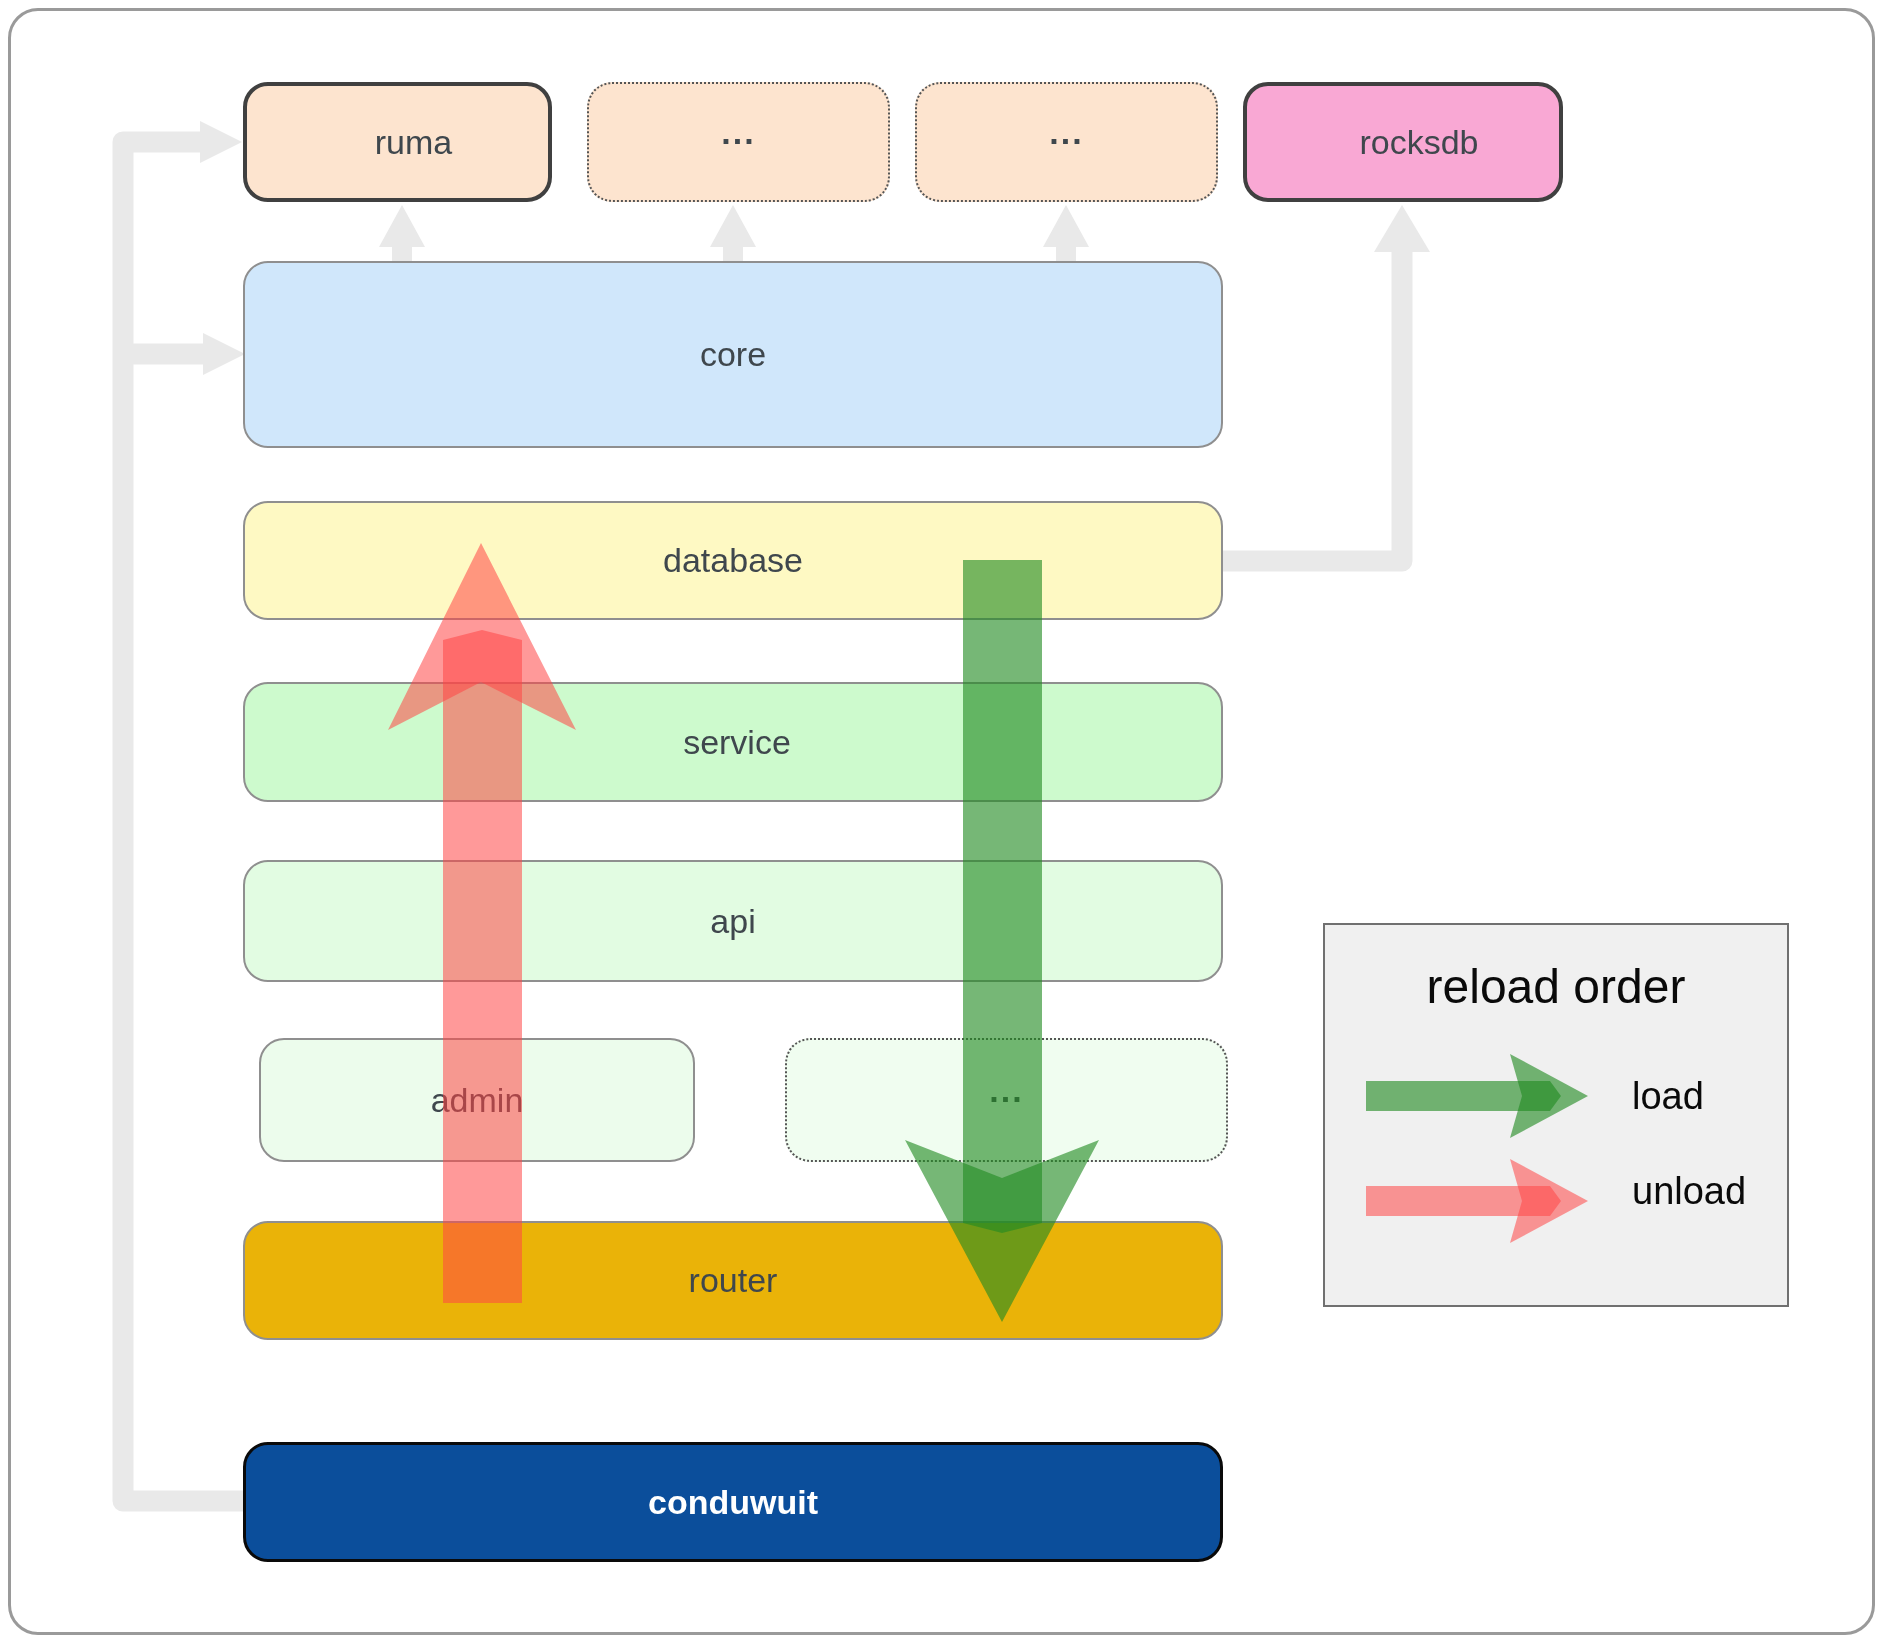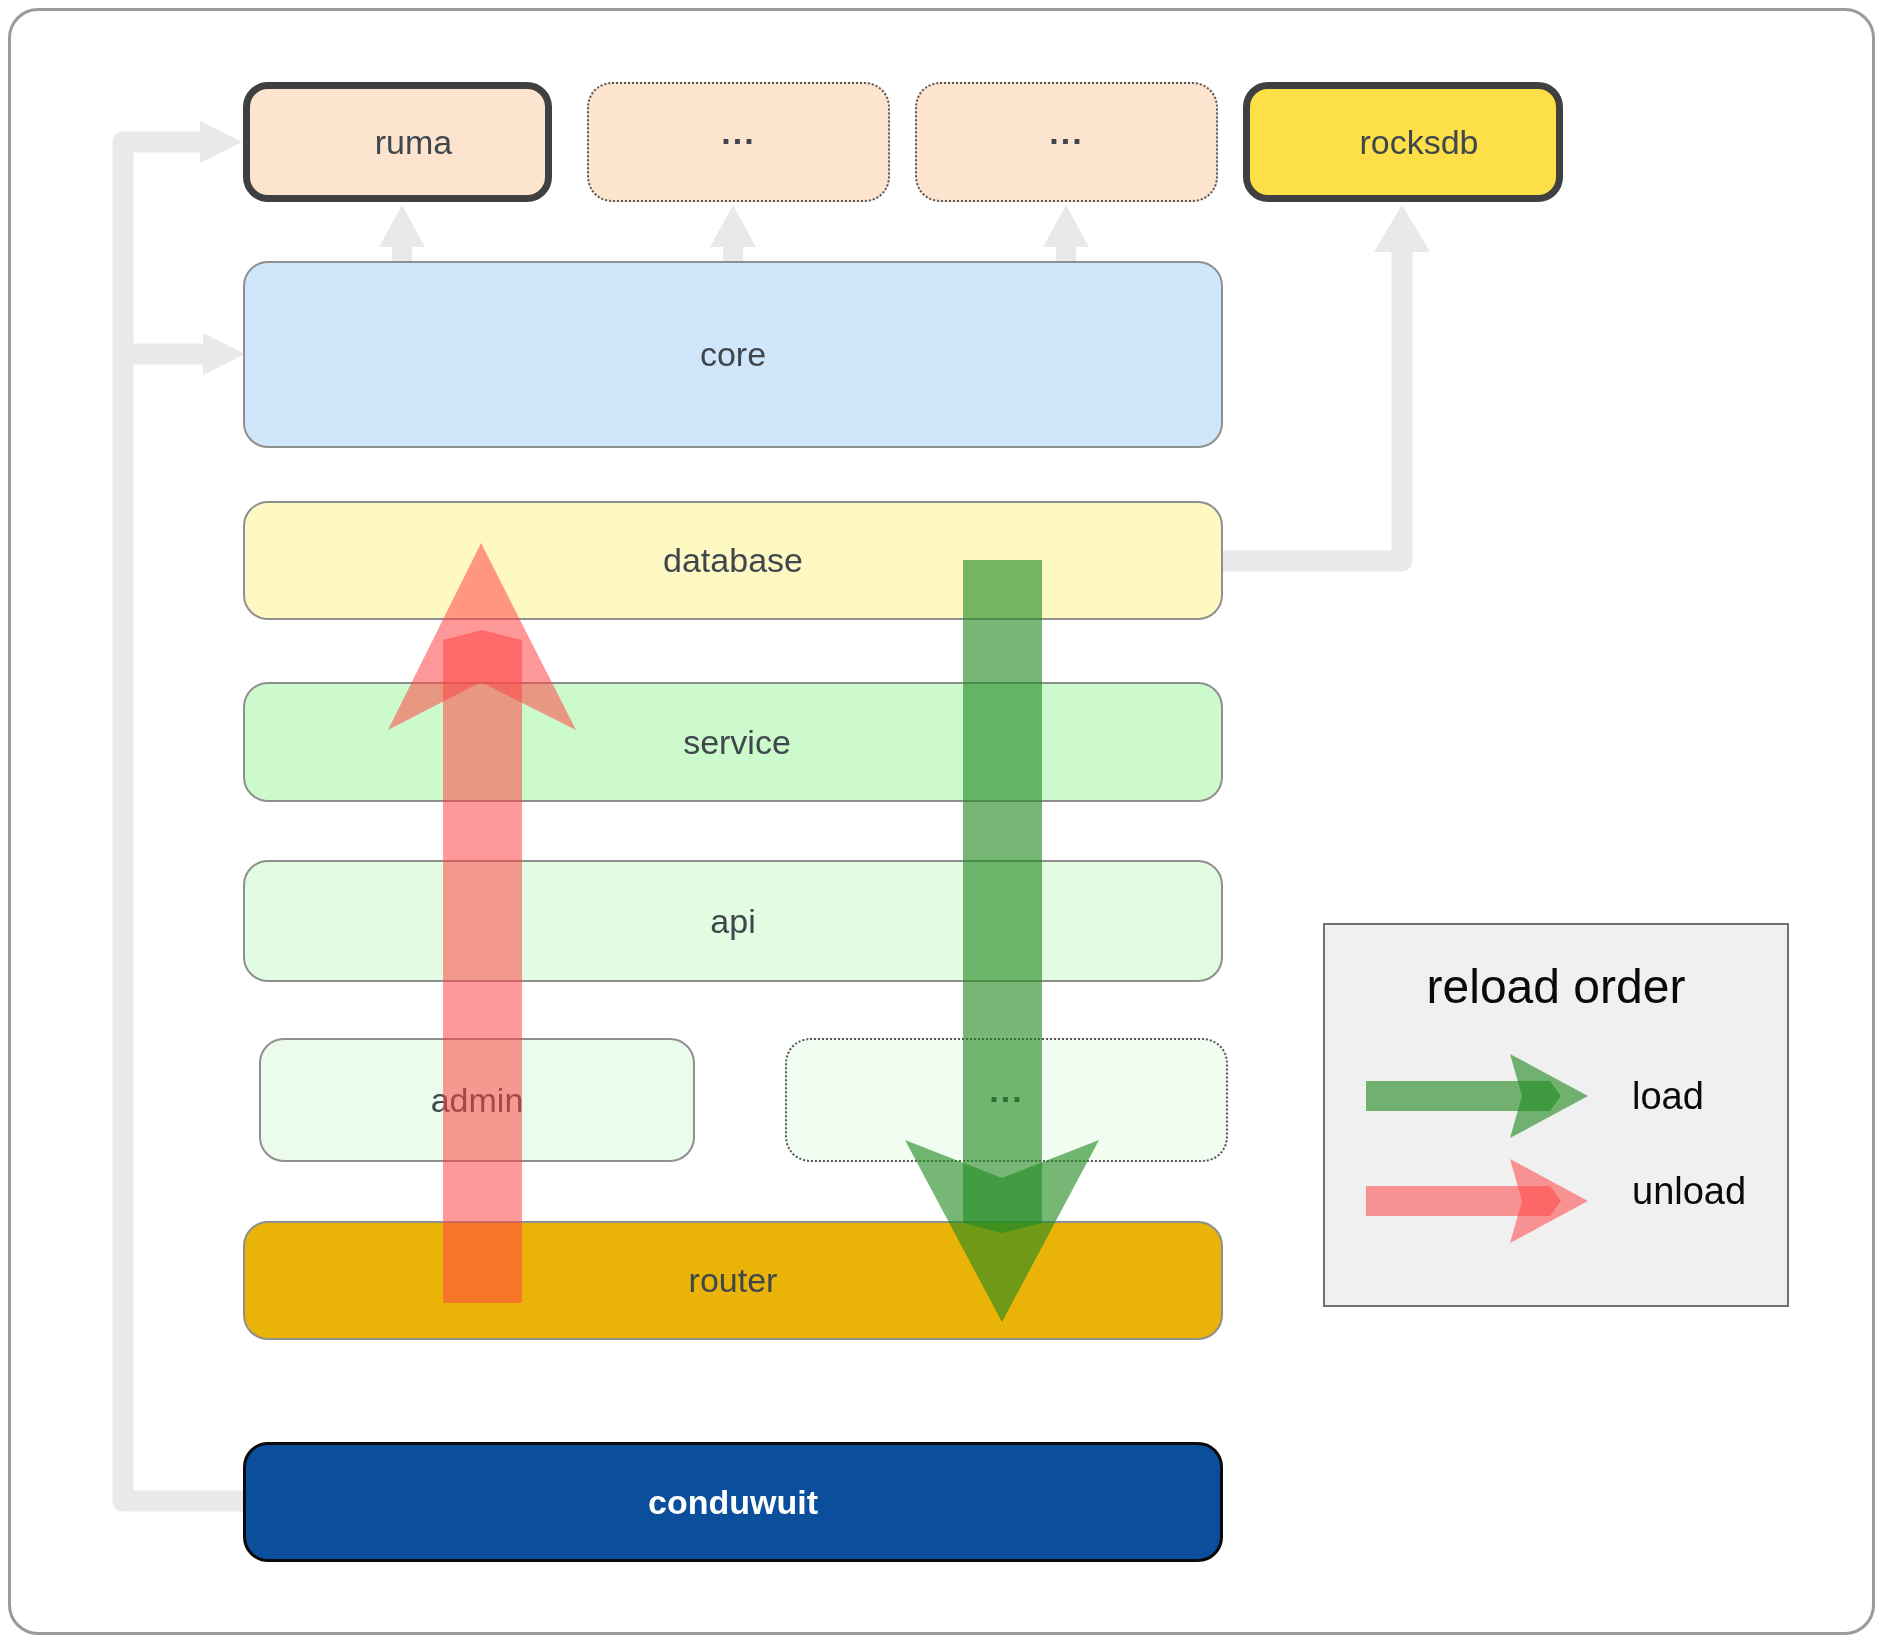--- a/index.html
+++ b/index.html
@@ -3,21 +3,21 @@
 <meta charset="utf-8">
 <style>
   html,body{margin:0;padding:0;background:#fff;}
   .stage{position:relative;width:1883px;height:1643px;background:#fff;overflow:hidden;
          font-family:"Liberation Sans","DejaVu Sans",sans-serif;}
   .outer-frame{position:absolute;left:8px;top:8px;width:1861px;height:1621px;
                border:3px solid #9a9a9a;border-radius:30px;background:#fff;}
   svg.layer{position:absolute;left:0;top:0;pointer-events:none;}
   .node{position:absolute;box-sizing:border-box;display:flex;align-items:center;justify-content:center;
         font-size:34px;color:#3f474d;border-radius:25px;z-index:2;}
-  .solid-dark{border:7px solid #404040;padding-left:32px;}
+  .solid-dark{border:4px solid #404040;padding-left:32px;}
   .solid-gray{border:2px solid #8f8f8f;}
   .dotted{border:2px dotted #555;}
   .dots-label{transform:translateY(-10px);letter-spacing:2px;font-weight:700;}
   
   .n-ruma{left:243px;top:82px;width:309px;height:120px;}
   .n-etop1{left:587px;top:82px;width:303px;height:120px;}
   .n-etop2{left:915px;top:82px;width:303px;height:120px;}
   .n-rocksdb{left:1243px;top:82px;width:320px;height:120px;}
   .n-core{left:243px;top:261px;width:980px;height:187px;}
   .n-database{left:243px;top:501px;width:980px;height:119px;}
@@ -63,21 +63,21 @@
 
   <div class="node solid-dark n-ruma" style="background: rgb(253, 228, 207);">
     <span>ruma</span>
   </div>
   <div class="node dotted n-etop1" style="background: rgb(253, 228, 207);">
     <span class="dots-label">...</span>
   </div>
   <div class="node dotted n-etop2" style="background: rgb(253, 228, 207);">
     <span class="dots-label">...</span>
   </div>
-  <div class="node solid-dark n-rocksdb" style="background: #fde047;">
+  <div class="node solid-dark n-rocksdb" style="background: #f9a8d4;">
     <span>rocksdb</span>
   </div>
 
   <div class="node solid-gray n-core" style="background: rgb(208, 231, 251);">
     <span>core</span>
   </div>
   <div class="node solid-gray n-database" style="background: #fef9c3;">
     <span>database</span>
   </div>
   <div class="node solid-gray n-service" style="background: rgb(205, 250, 205); padding-left: 8px;">

